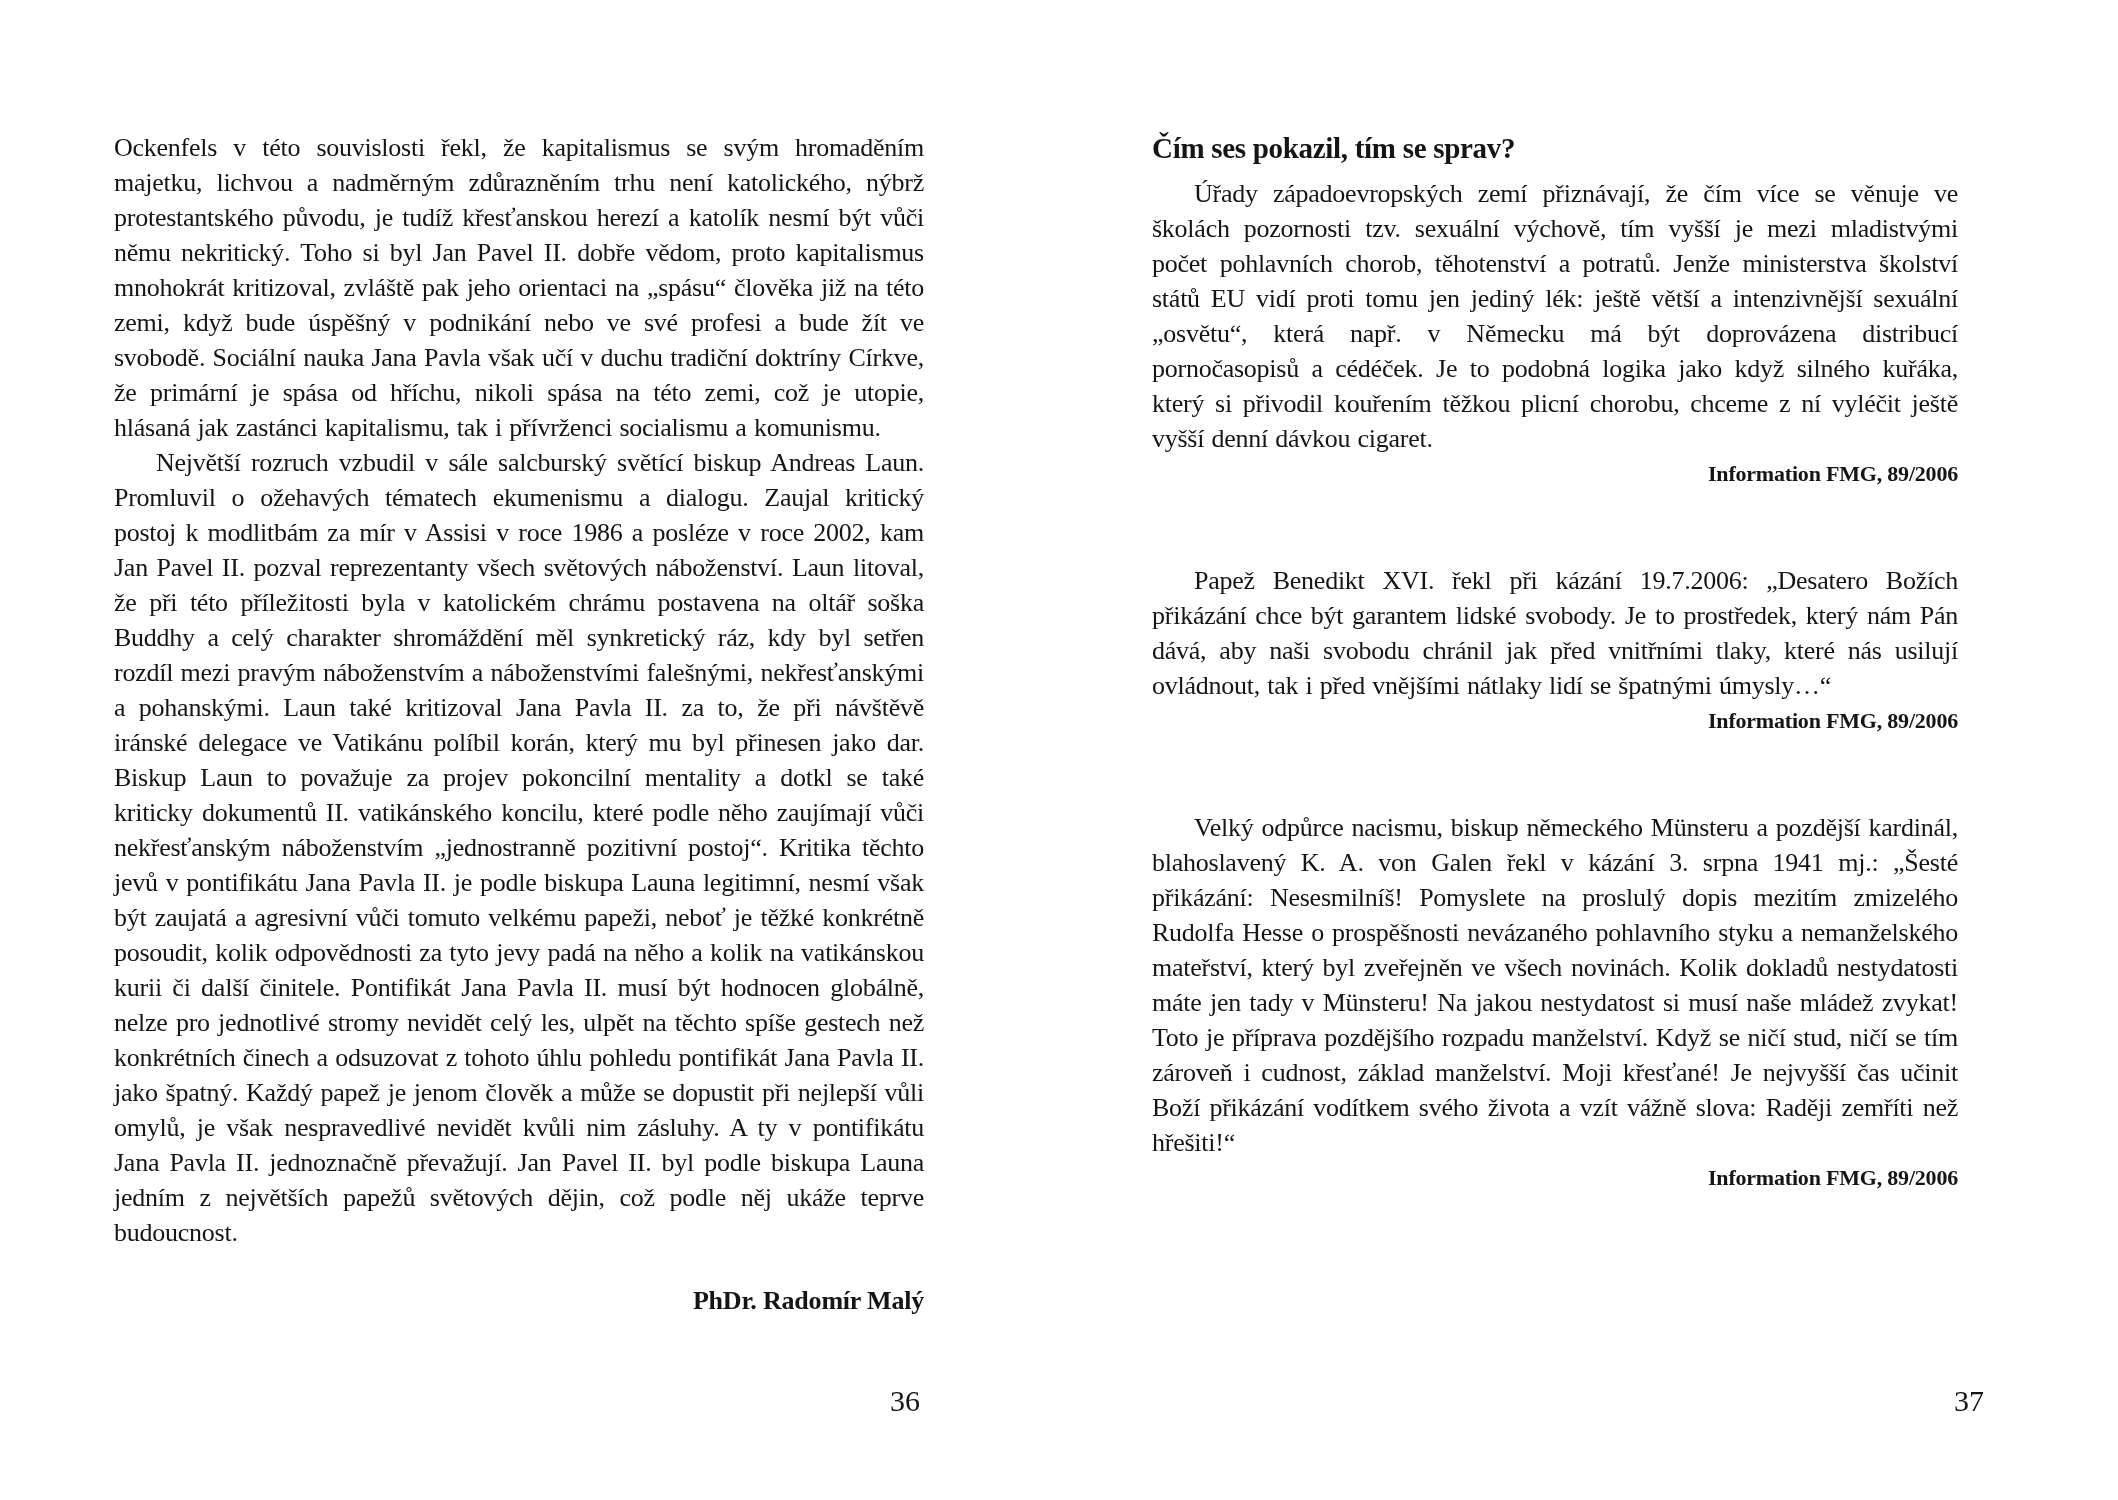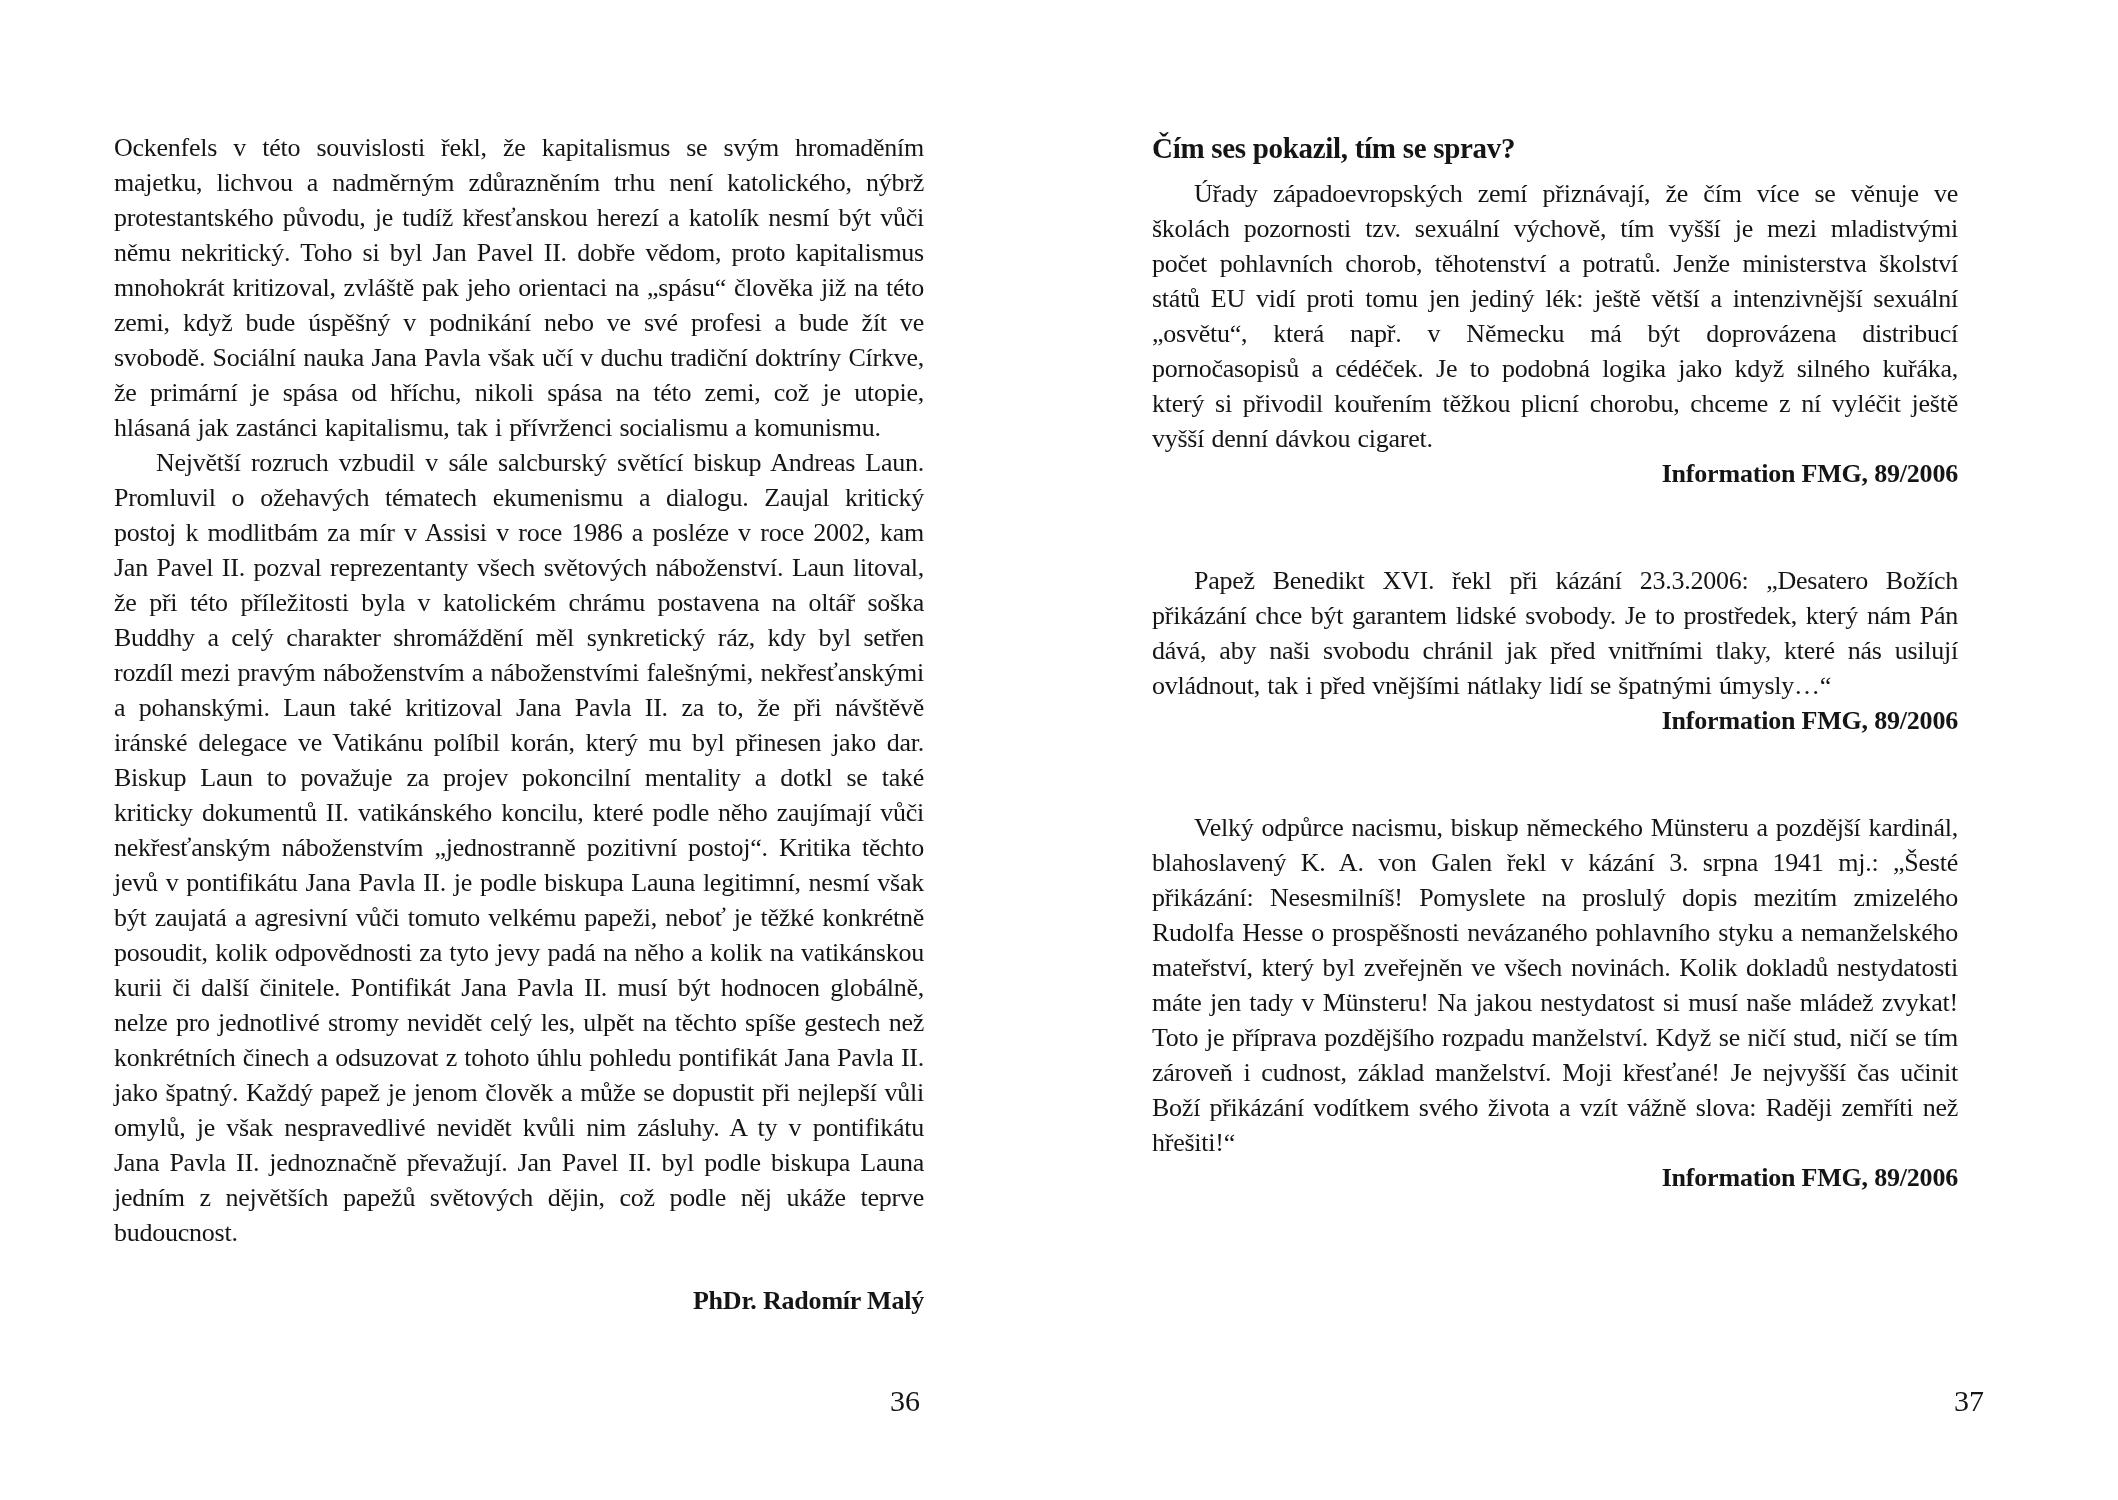--- a/index.html
+++ b/index.html
@@ -52,21 +52,21 @@
     margin-top: 72px;
   }
   .section-heading {
     font-size: 29px;
     line-height: 36px;
     font-weight: bold;
     letter-spacing: -0.3px;
     margin: 0 0 10px 0;
   }
   .credit {
-    font-size: 26px;
+    font-size: 22px;
     line-height: 35px;
     font-weight: bold;
     text-align: right;
     letter-spacing: -0.2px;
     margin: 0;
   }
   .page-number {
     position: absolute;
     top: 1383px;
     font-size: 30px;
@@ -94,21 +94,21 @@
 
 <div class="page-column" id="right-column">
 
   <div class="section">
     <h2 class="section-heading">Čím ses pokazil, tím se sprav?</h2>
     <p class="body-par indent">Úřady západoevropských zemí přiznávají, že čím více se věnuje ve školách pozornosti tzv. sexuální výchově, tím vyšší je mezi mladistvými počet pohlavních chorob, těhotenství a potratů. Jenže ministerstva školství států EU vidí proti tomu jen jediný lék: ještě větší a intenzivnější sexuální „osvětu“, která např. v Německu má být doprovázena distribucí pornočasopisů a cédéček. Je to podobná logika jako když silného kuřáka, který si přivodil kouřením těžkou plicní chorobu, chceme z ní vyléčit ještě vyšší denní dávkou cigaret.</p>
     <p class="credit">Information FMG, 89/2006</p>
   </div>
 
   <div class="section">
-    <p class="body-par indent">Papež Benedikt XVI. řekl při kázání 23.3.2006: „Desatero Božích přikázání chce být garantem lidské svobody. Je to prostředek, který nám Pán dává, aby naši svobodu chránil jak před vnitřními tlaky, které nás usilují ovládnout, tak i před vnějšími nátlaky lidí se špatnými úmysly…“</p>
+    <p class="body-par indent">Papež Benedikt XVI. řekl při kázání 19.7.2006: „Desatero Božích přikázání chce být garantem lidské svobody. Je to prostředek, který nám Pán dává, aby naši svobodu chránil jak před vnitřními tlaky, které nás usilují ovládnout, tak i před vnějšími nátlaky lidí se špatnými úmysly…“</p>
     <p class="credit">Information FMG, 89/2006</p>
   </div>
 
   <div class="section">
     <p class="body-par indent">Velký odpůrce nacismu, biskup německého Münsteru a pozdější kardinál, blahoslavený K. A. von Galen řekl v kázání 3. srpna 1941 mj.: „Šesté přikázání: Nesesmilníš! Pomyslete na proslulý dopis mezitím zmizelého Rudolfa Hesse o prospěšnosti nevázaného pohlavního styku a nemanželského mateřství, který byl zveřejněn ve všech novinách. Kolik dokladů nestydatosti máte jen tady v Münsteru! Na jakou nestydatost si musí naše mládež zvykat! Toto je příprava pozdějšího rozpadu manželství. Když se ničí stud, ničí se tím zároveň i cudnost, základ manželství. Moji křesťané! Je nejvyšší čas učinit Boží přikázání vodítkem svého života a vzít vážně slova: Raději zemříti než hřešiti!“</p>
     <p class="credit">Information FMG, 89/2006</p>
   </div>
 
 </div>
 

